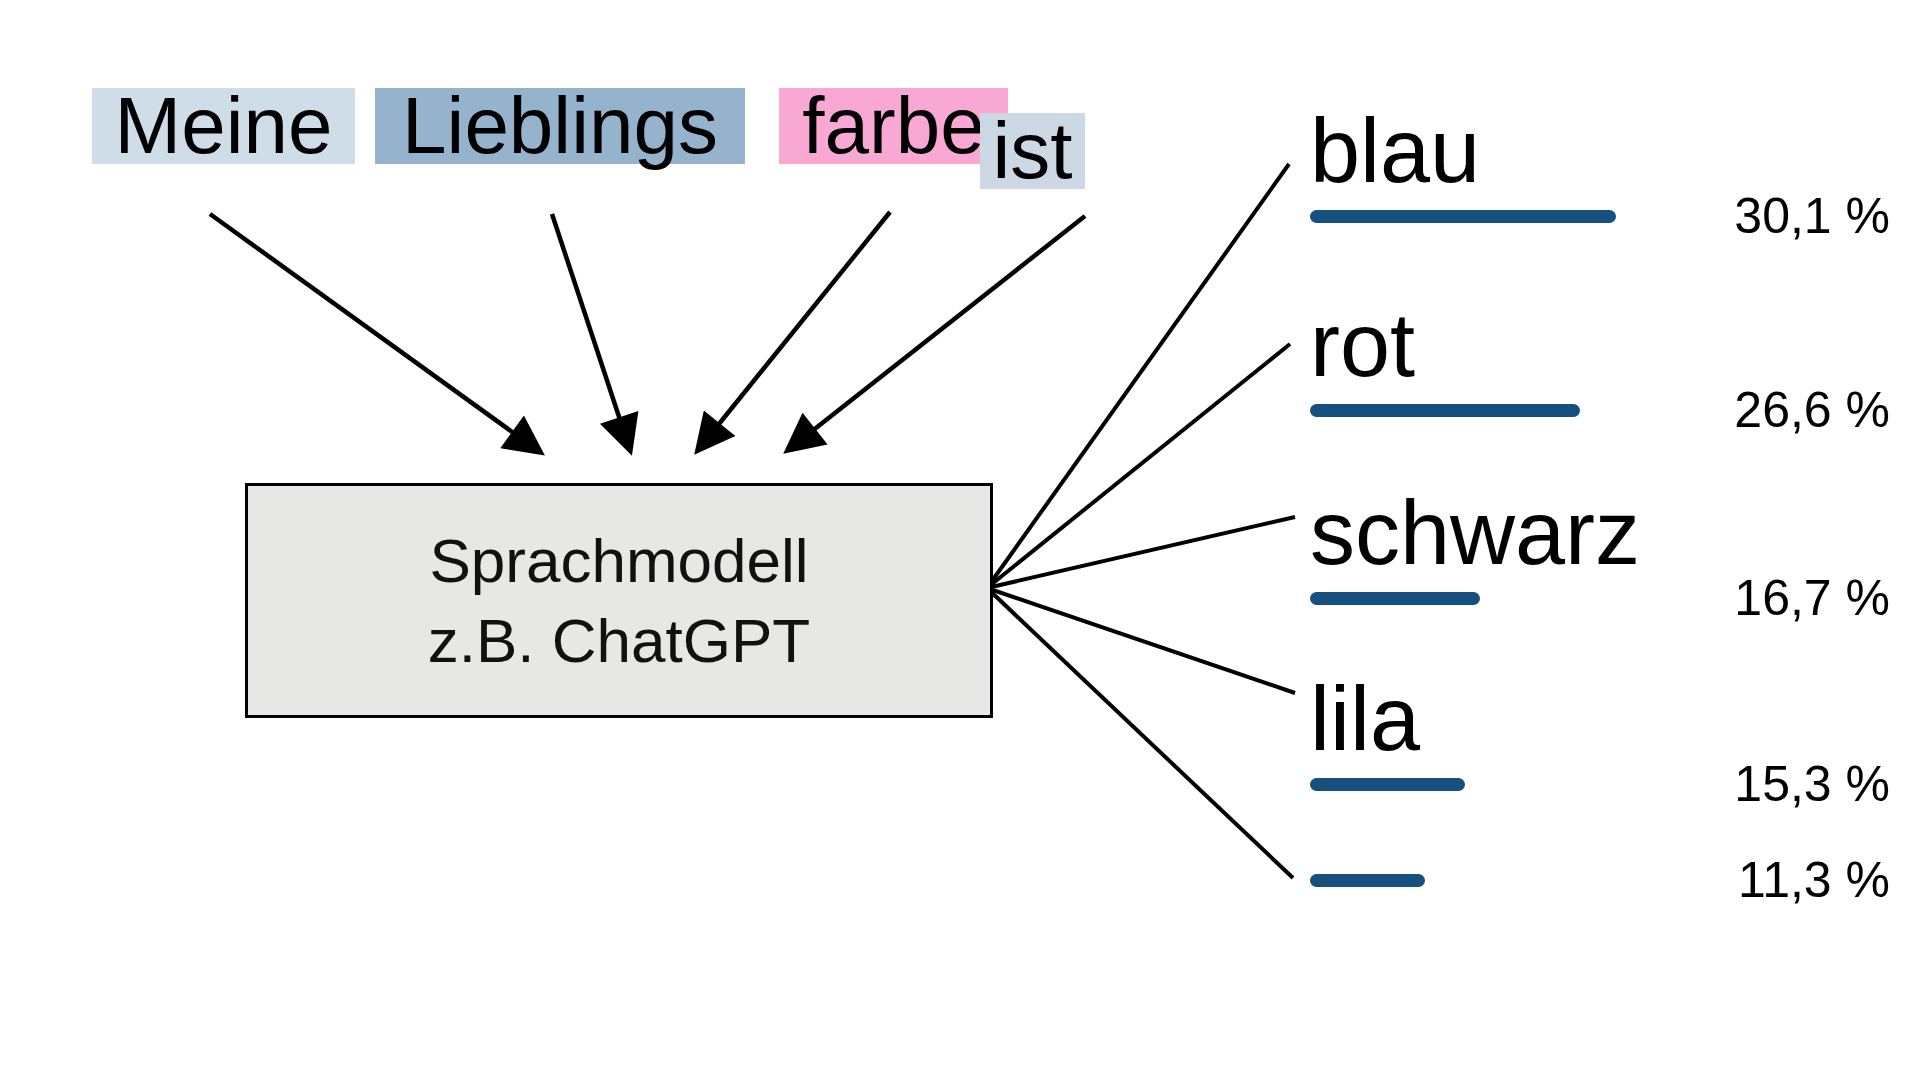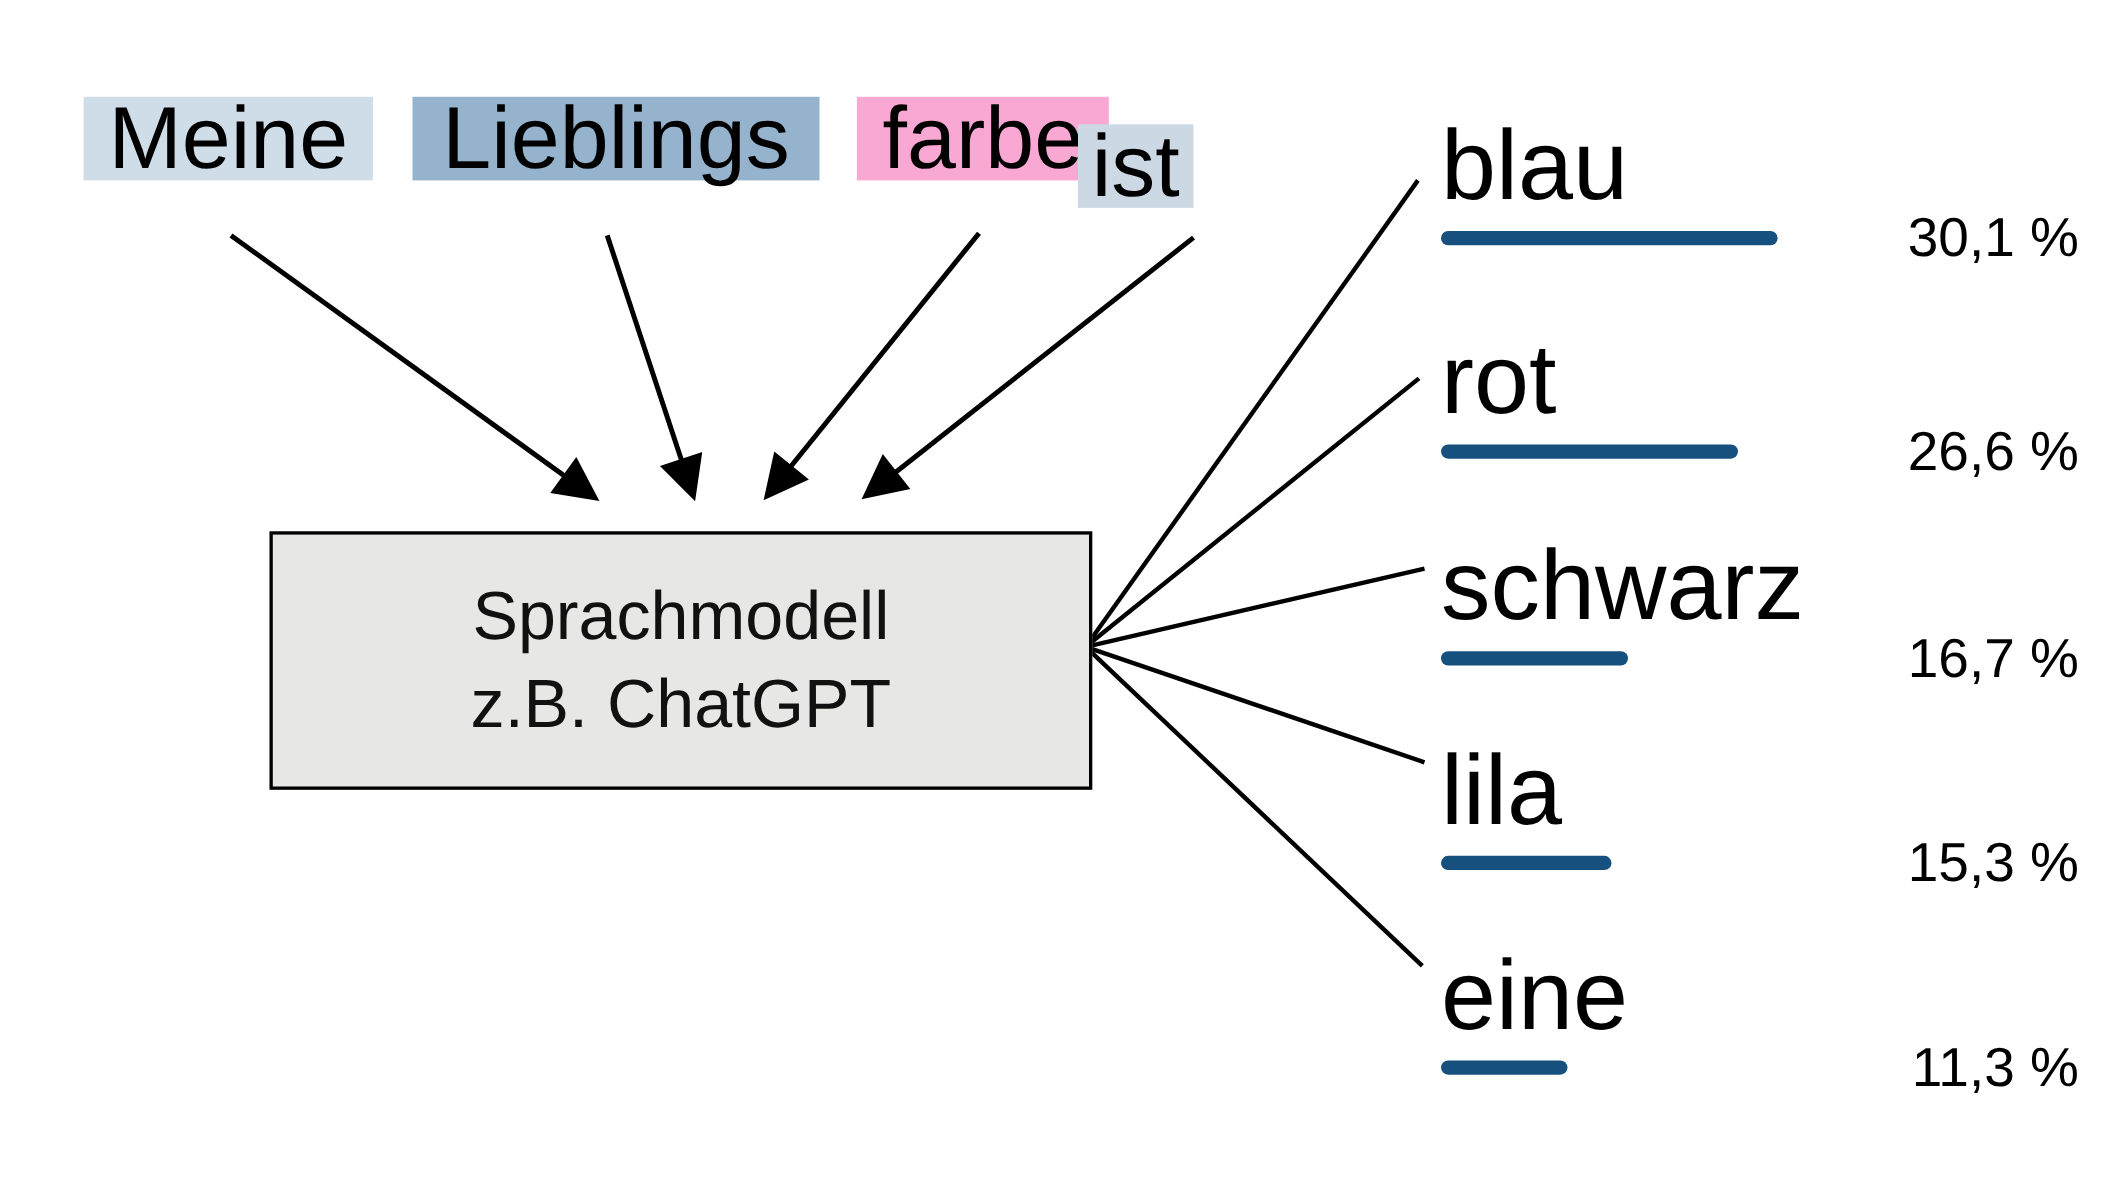--- a/index.html
+++ b/index.html
@@ -27,21 +27,21 @@
   .token {
     position: absolute;
     top: 88px;
     height: 76px;
     line-height: 76px;
     text-align: center;
     font-size: 80px;
     color: #000000;
     white-space: nowrap;
   }
-  .token.t0 { left: 76px;   width: 263px; }
+  .token.t0 { left: 92px;   width: 263px; }
   .token.t1 { left: 375px;  width: 370px; }
   .token.t2 { left: 779px;  width: 229px; }
   .token.t3 { left: 980px; width: 105px; margin-top: 25px; }
   
   .model-box {
     position: absolute;
     left: 245px;
     top: 483px;
     width: 748px;
     height: 235px;
@@ -156,20 +156,19 @@
 
   <div class="pred-row r3">
     <div class="pred-word">lila</div>
     <div class="pred-bar-row">
       <div class="pred-bar" style="background: rgb(21, 80, 127); width: 155px;"></div>
       <div class="pred-pct">15,3 %</div>
     </div>
   </div>
 
   <div class="pred-row r4">
-    <div class="pred-word">eine</div>
     <div class="pred-bar-row">
       <div class="pred-bar" style="background: rgb(21, 80, 127); width: 115px;"></div>
       <div class="pred-pct">11,3 %</div>
     </div>
   </div>
 
 </div>
 
 </body></html>

